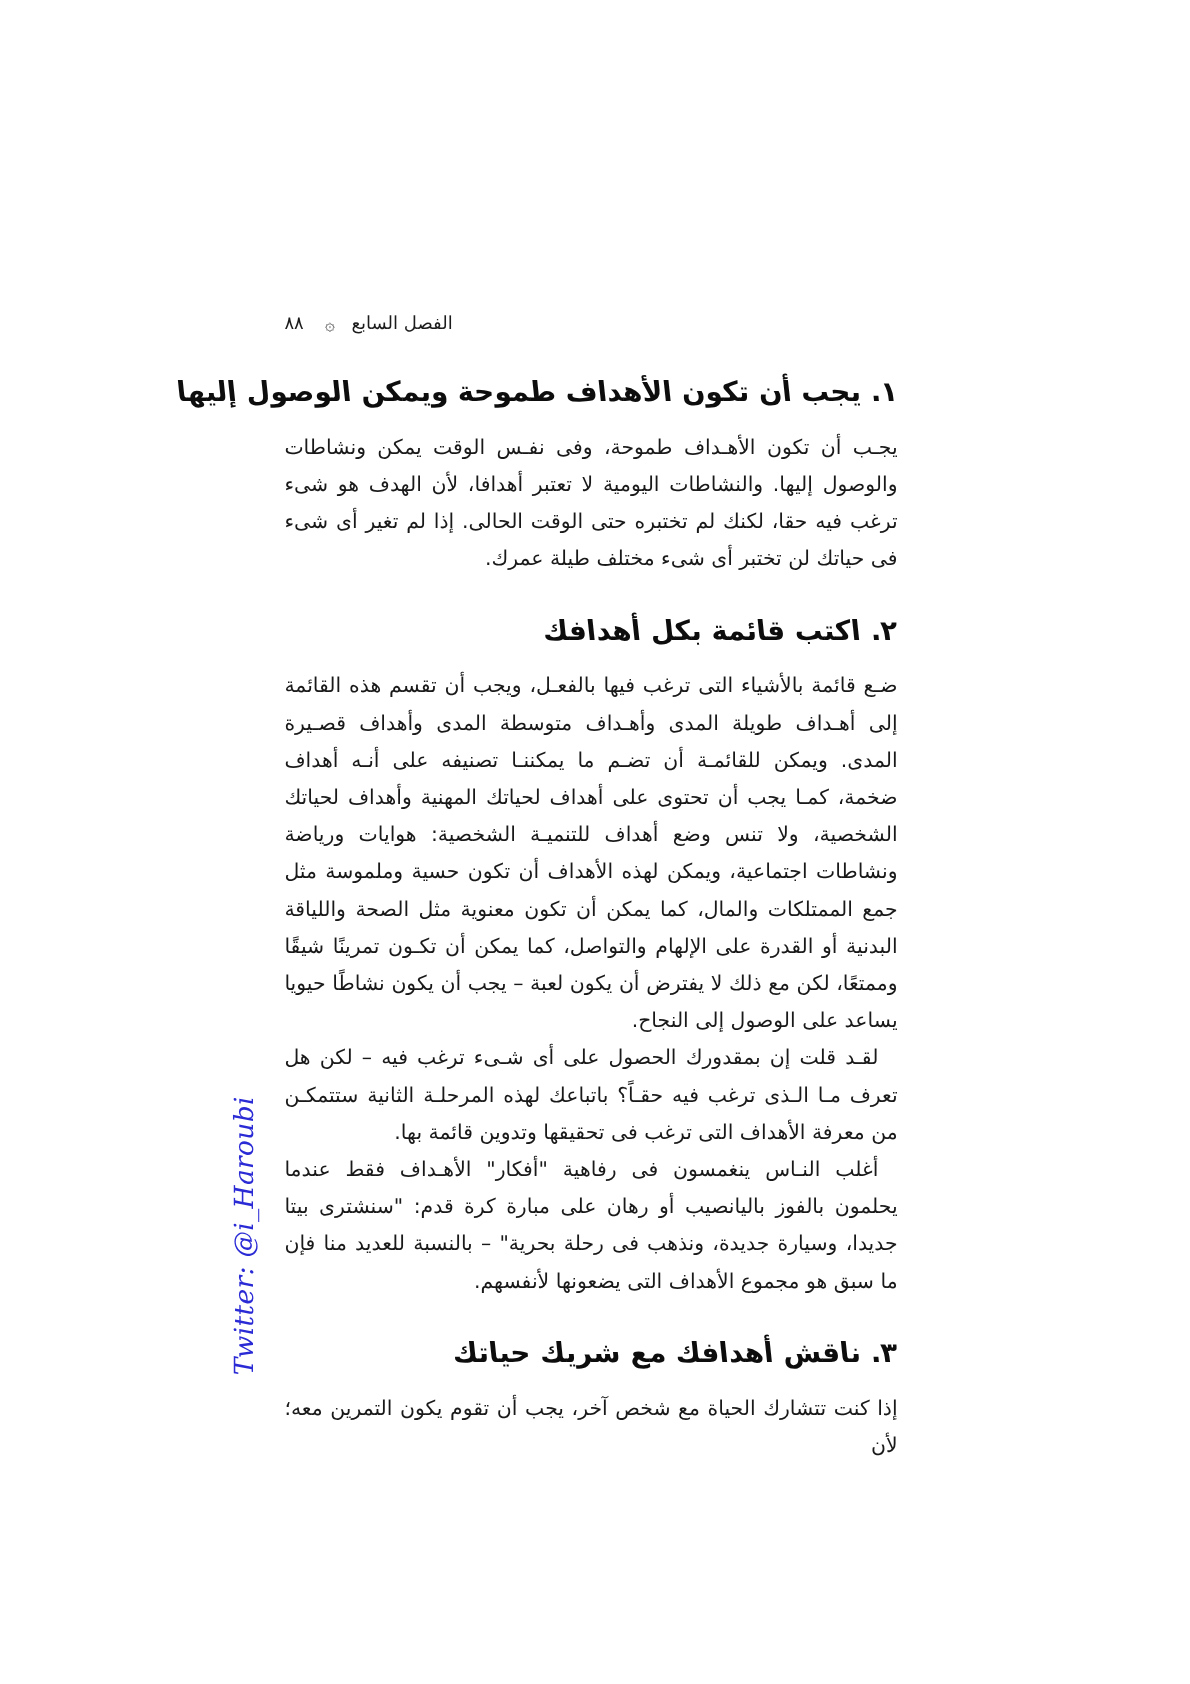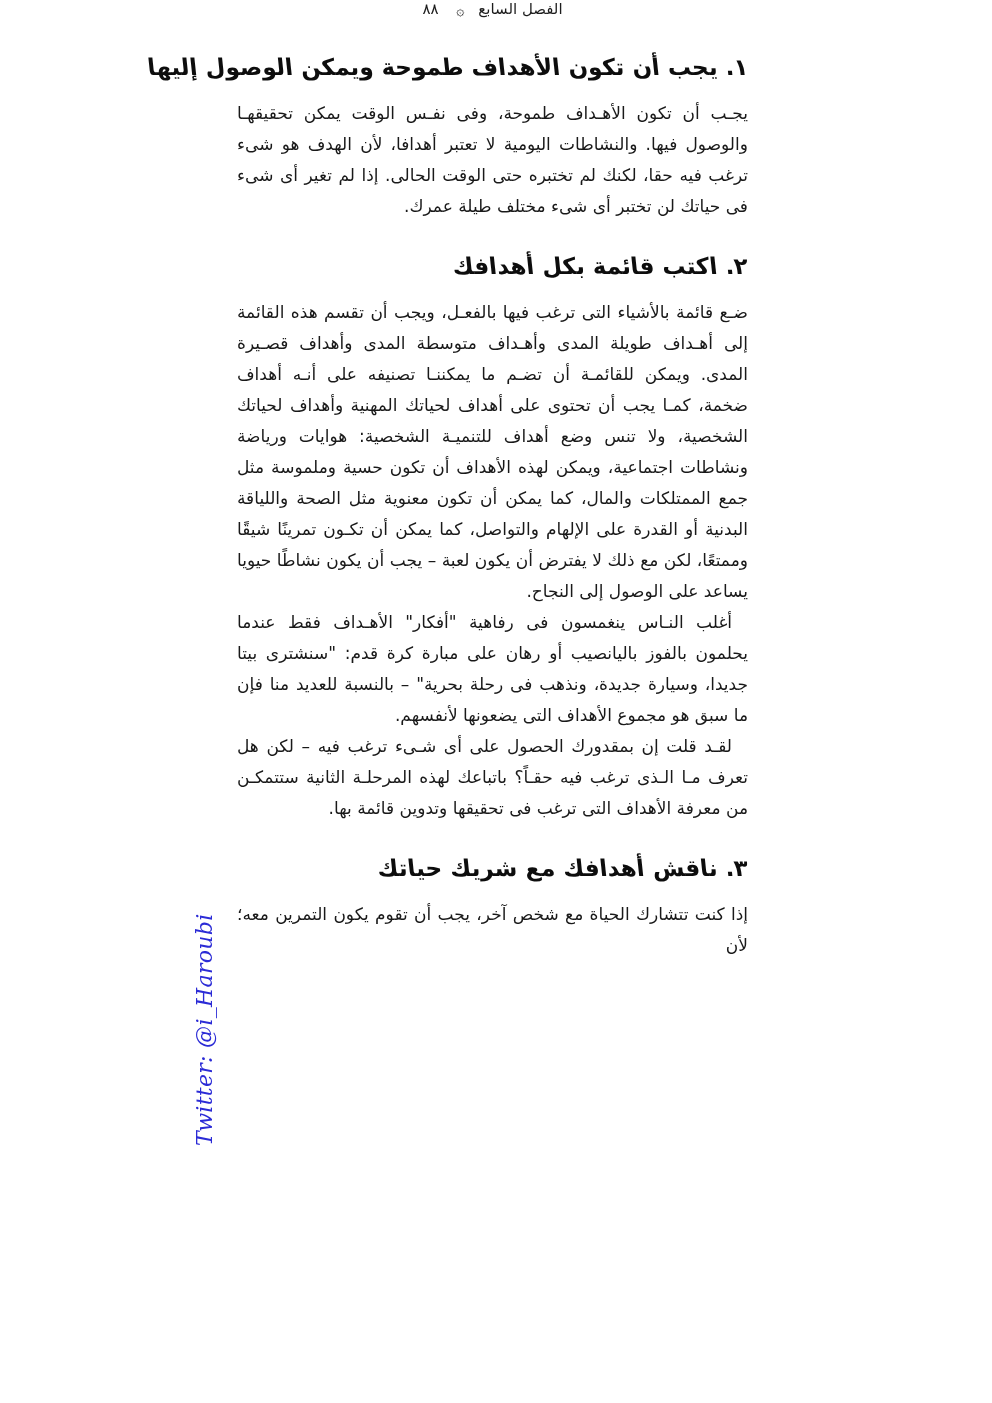--- a/index.html
+++ b/index.html
@@ -21,23 +21,24 @@
     color: #141414;
   }
   .content {
     position: absolute;
     left: 237px;
     top: 0;
     width: 511px;
     direction: rtl;
   }
   .page-header {
+    margin-top: 260px;
     font-size: 15px;
     letter-spacing: 0.5px;
-    text-align: center;
+    text-align: left;
     color: #1c1c1c;
     height: 22px;
   }
   .page-header .chapter { margin-left: 9px; }
   .page-header .ornament {
     font-size: 14px;
     margin-left: 13px;
     position: relative;
     top: 1px;
   }
@@ -85,28 +86,28 @@
   <main class="content">
 
     <div class="page-header">
       <span class="chapter">الفصل السابع</span>
       <span class="ornament">۞</span>
       <span class="pagenum">٨٨</span>
     </div>
 
     <h1 class="heading h1">١. يجب أن تكون الأهداف طموحة ويمكن الوصول إليها</h1>
 
-    <p class="body after-heading">يجـب أن تكون الأهـداف طموحة، وفى نفـس الوقت يمكن تحقيقهـا والوصول فيها. والنشاطات اليومية لا تعتبر أهدافا، لأن الهدف هو شىء ترغب فيه حقا، لكنك لم تختبره حتى الوقت الحالى. إذا لم تغير أى شىء فى حياتك لن تختبر أى شىء مختلف طيلة عمرك.</p>
+    <p class="body after-heading">يجـب أن تكون الأهـداف طموحة، وفى نفـس الوقت يمكن ونشاطات والوصول إليها. والنشاطات اليومية لا تعتبر أهدافا، لأن الهدف هو شىء ترغب فيه حقا، لكنك لم تختبره حتى الوقت الحالى. إذا لم تغير أى شىء فى حياتك لن تختبر أى شىء مختلف طيلة عمرك.</p>
 
     <h1 class="heading h2">٢. اكتب قائمة بكل أهدافك</h1>
 
     <p class="body after-heading">ضـع قائمة بالأشياء التى ترغب فيها بالفعـل، ويجب أن تقسم هذه القائمة إلى أهـداف طويلة المدى وأهـداف متوسطة المدى وأهداف قصـيرة المدى. ويمكن للقائمـة أن تضـم ما يمكننـا تصنيفه على أنـه أهداف ضخمة، كمـا يجب أن تحتوى على أهداف لحياتك المهنية وأهداف لحياتك الشخصية، ولا تنس وضع أهداف للتنميـة الشخصية: هوايات ورياضة ونشاطات اجتماعية، ويمكن لهذه الأهداف أن تكون حسية وملموسة مثل جمع الممتلكات والمال، كما يمكن أن تكون معنوية مثل الصحة واللياقة البدنية أو القدرة على الإلهام والتواصل، كما يمكن أن تكـون تمرينًا شيقًا وممتعًا، لكن مع ذلك لا يفترض أن يكون لعبة – يجب أن يكون نشاطًا حيويا يساعد على الوصول إلى النجاح.</p>
 
+    <p class="body indent">لقـد قلت إن بمقدورك الحصول على أى شـىء ترغب فيه – لكن هل تعرف مـا الـذى ترغب فيه حقـاً؟ باتباعك لهذه المرحلـة الثانية ستتمكـن من معرفة الأهداف التى ترغب فى تحقيقها وتدوين قائمة بها.</p>
+
     <p class="body indent">أغلب النـاس ينغمسون فى رفاهية "أفكار" الأهـداف فقط عندما يحلمون بالفوز باليانصيب أو رهان على مبارة كرة قدم: "سنشترى بيتا جديدا، وسيارة جديدة، ونذهب فى رحلة بحرية" – بالنسبة للعديد منا فإن ما سبق هو مجموع الأهداف التى يضعونها لأنفسهم.</p>
-
-    <p class="body indent">لقـد قلت إن بمقدورك الحصول على أى شـىء ترغب فيه – لكن هل تعرف مـا الـذى ترغب فيه حقـاً؟ باتباعك لهذه المرحلـة الثانية ستتمكـن من معرفة الأهداف التى ترغب فى تحقيقها وتدوين قائمة بها.</p>
 
     <h1 class="heading h3">٣. ناقش أهدافك مع شريك حياتك</h1>
 
     <p class="body after-heading">إذا كنت تتشارك الحياة مع شخص آخر، يجب أن تقوم يكون التمرين معه؛ لأن</p>
 
   </main>
 </div>
 
 </body></html>

